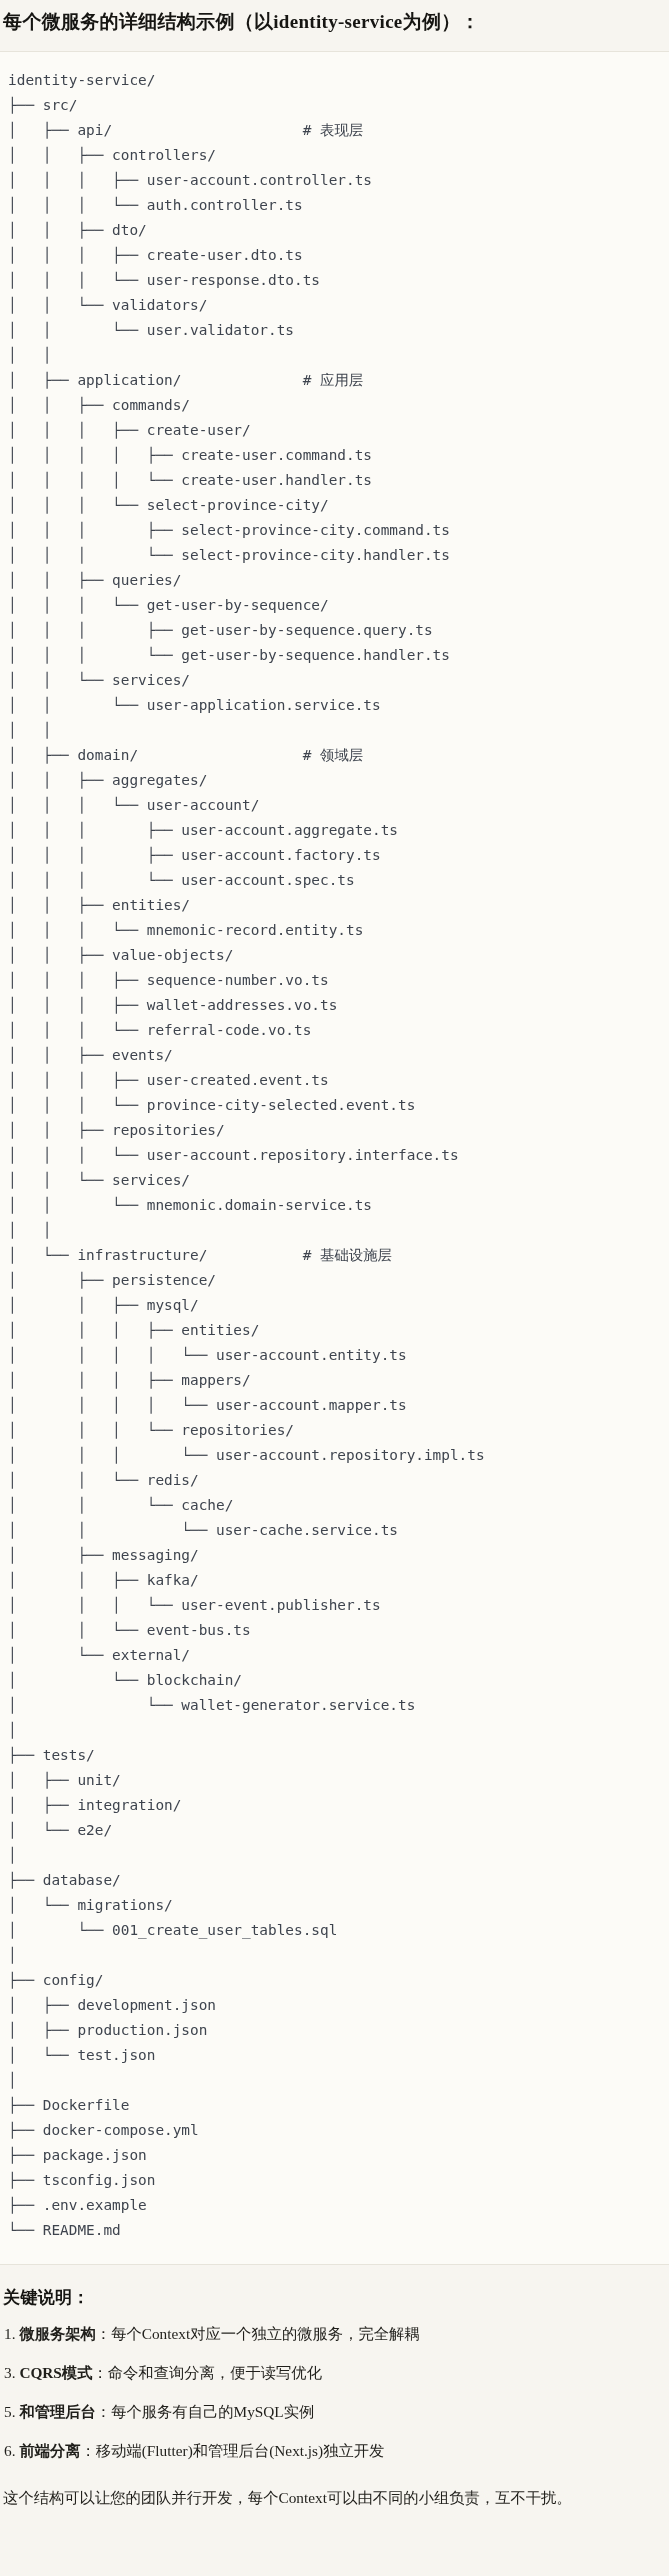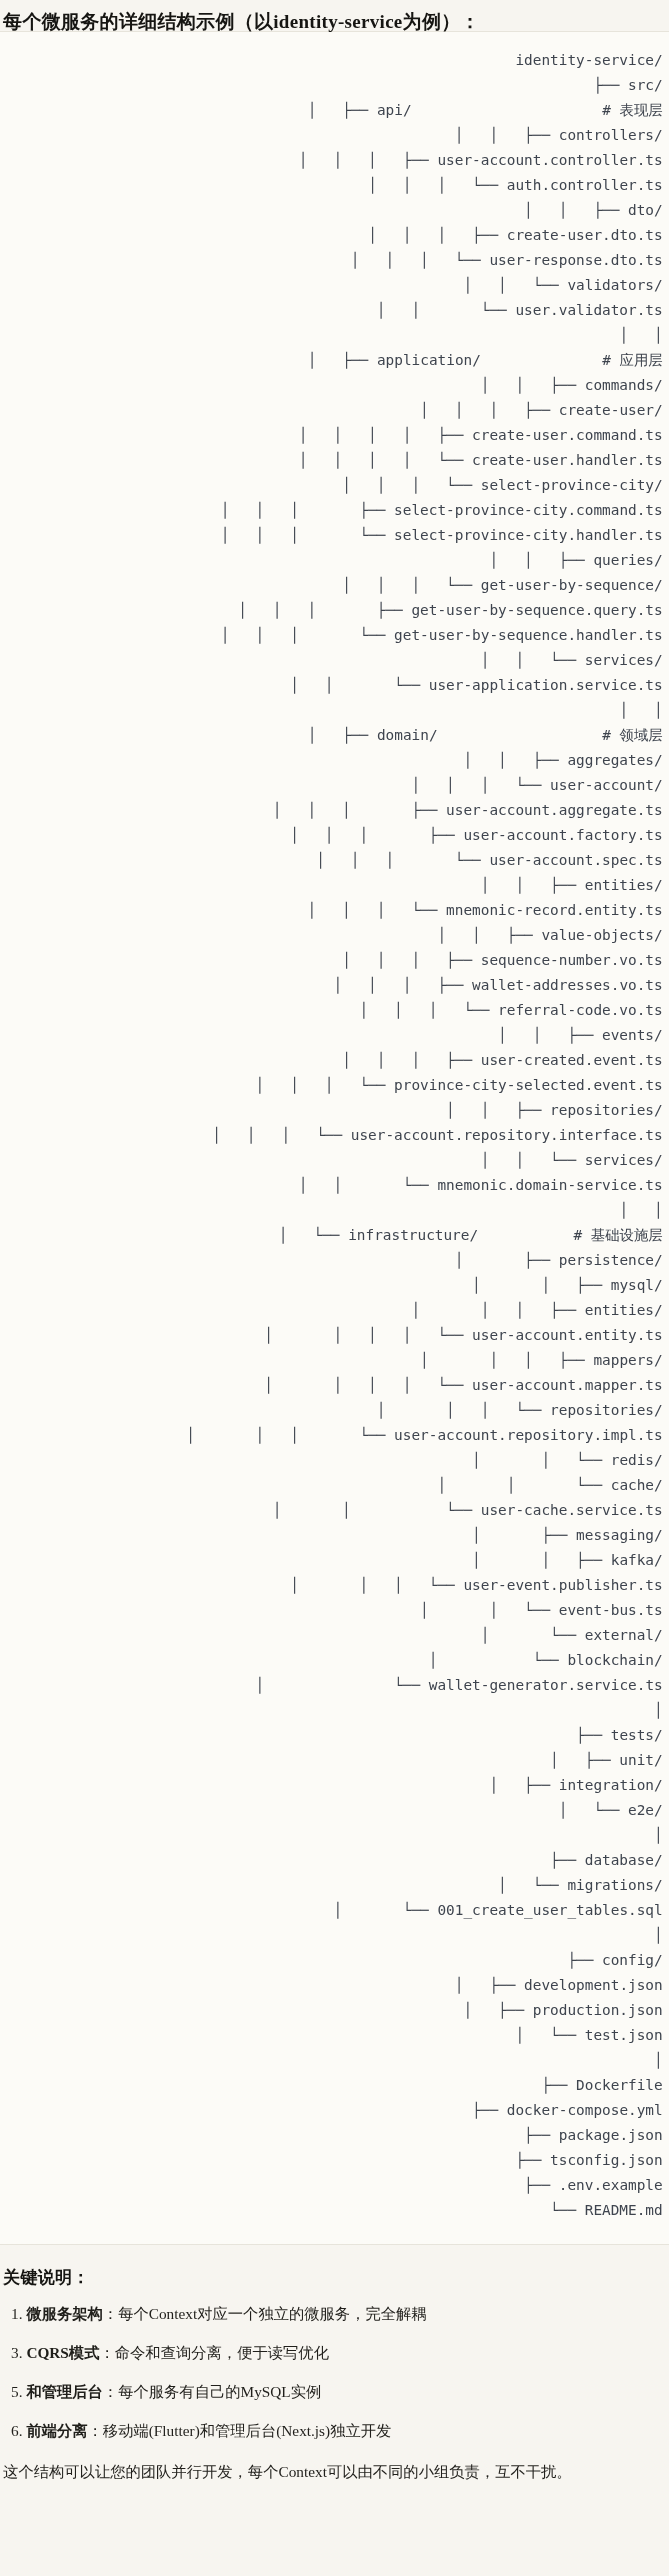--- a/index.html
+++ b/index.html
@@ -9,21 +9,21 @@
     width: 669px;
   }
   body {
     height: 2576px;
     overflow: hidden;
     color: #201f1b;
     font-family: "Liberation Serif", "DejaVu Serif", serif;
   }
   .doc-header {
     box-sizing: border-box;
-    height: 32px;
+    height: 52px;
     border-bottom: 0.6px solid #e7e4db;
     padding: 10px 6.3px 0 3.1px;
   }
   .doc-title {
     font-size: 19px;
     font-weight: 700;
     color: #161512;
     line-height: 1.3;
     letter-spacing: 0.3px;
   }
@@ -33,49 +33,48 @@
     border-bottom: 0.6px solid #e7e4db;
   }
   pre.file-tree {
     margin: 0;
     padding: 16.3px 6.3px 21px 8.1px;
     font-family: "DejaVu Sans Mono", "Liberation Mono", monospace;
     font-size: 14.4px;
     line-height: 25px;
     color: #3e444e;
     white-space: pre;
-    text-align: right;
   }
   .notes {
     padding: 13.8px 6.3px 0 3.1px;
   }
   .notes-heading {
     font-size: 17px;
     font-weight: 700;
     color: #161512;
     margin: 7px 0 15px 0;
     letter-spacing: 0.3px;
   }
   .note-item {
     font-size: 15.3px;
     line-height: 20px;
-    margin: 0 0 19px 8px;
+    margin: 0 0 19px 1px;
     color: #201f1b;
   }
   .note-item .num {
     display: inline-block;
     margin-right: 3.8px;
   }
   .note-item .label {
     font-weight: 700;
   }
   .notes-footer {
     font-size: 15.3px;
     line-height: 20px;
-    margin-top: 21px;
+    margin-top: 27px;
     color: #201f1b;
   }
 </style>
 </head>
 <body>
 
 <div class="doc-header">
   <div class="doc-title">每个微服务的详细结构示例（以identity-service为例）：</div>
 </div>
 

